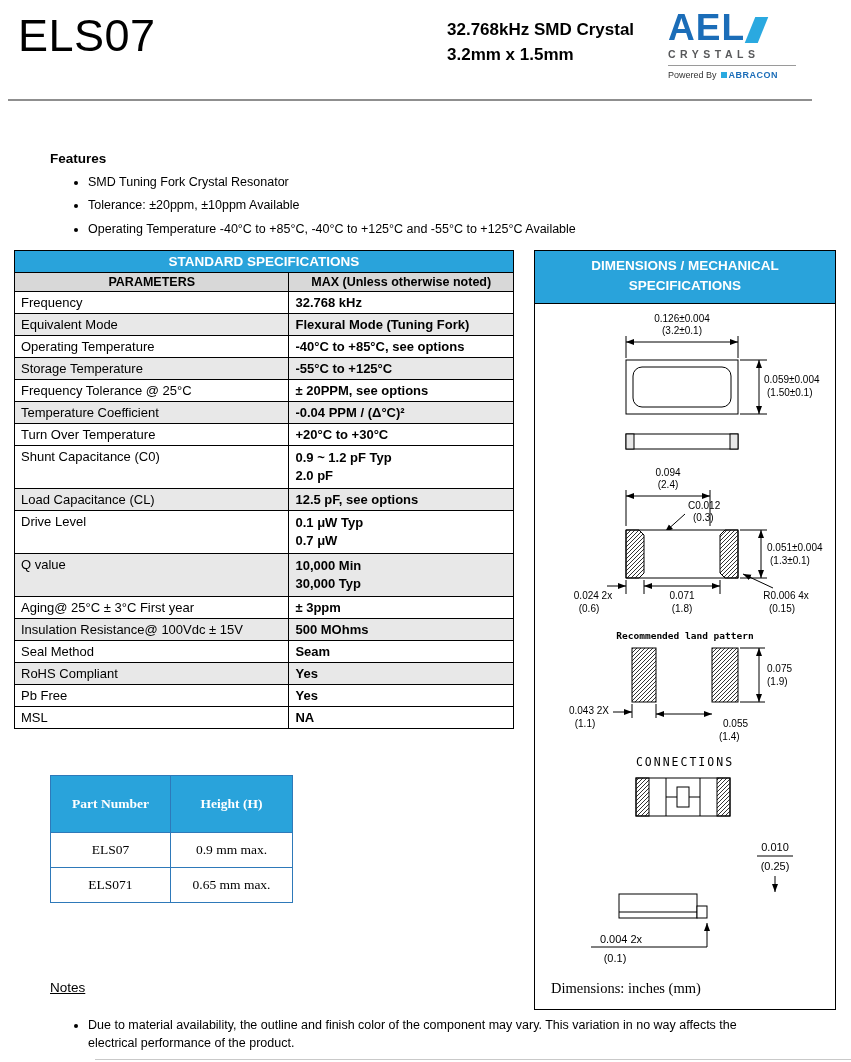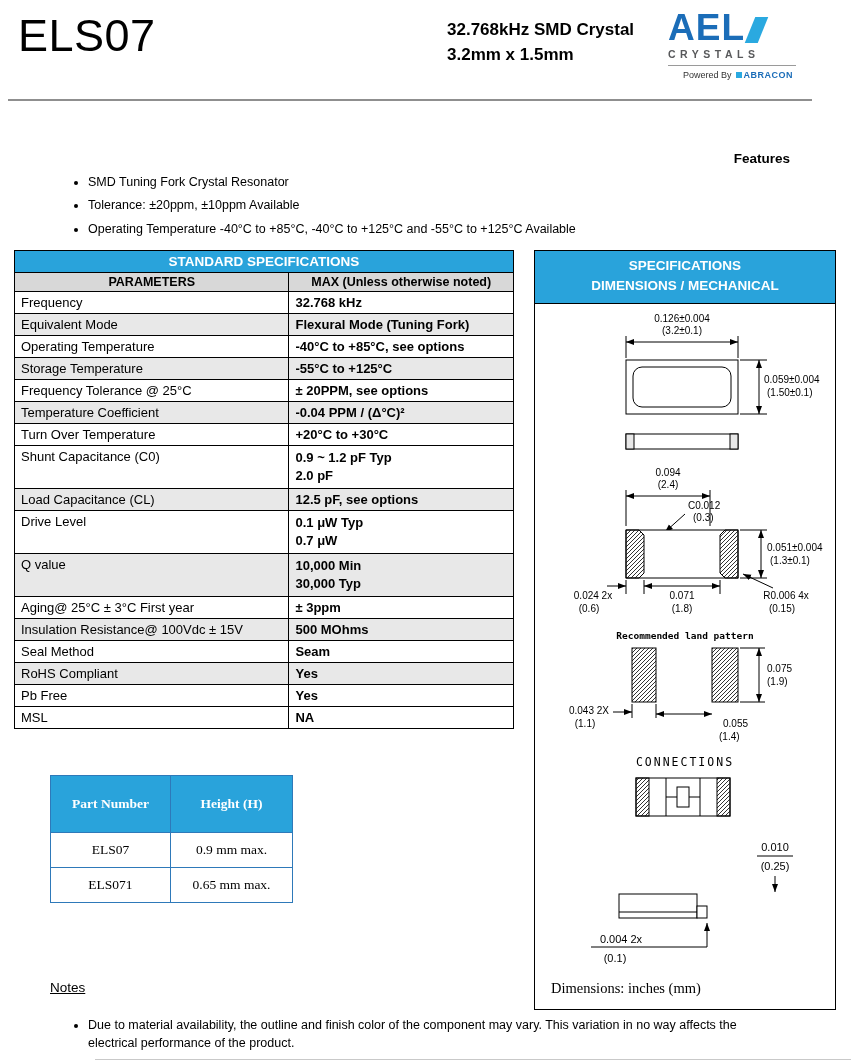--- a/index.html
+++ b/index.html
@@ -29,28 +29,28 @@
     letter-spacing: 1px;
   }
   .logo-mark {
     display: inline-block; width: 13px; height: 26px; margin-left: 5px; margin-bottom: 2px;
     background: #2aa9e0; transform: skewX(-22deg);
   }
   .logo-crystals {
     font-size: 10.5px; letter-spacing: 4.5px; color: #58595b; font-weight: 600; margin-top: 3px;
   }
   .logo-rule { width: 128px; height: 1px; background: #9a9a9a; margin: 5px 0 4px; }
-  .logo-powered { font-size: 9px; color: #333; text-align: center; }
+  .logo-powered { font-size: 9px; color: #333; }
   .logo-powered b { color: #1b6db8; font-weight: 800; letter-spacing: 0.5px; }
   .abra-mark { display:inline-block; width:6px; height:6px; background:#2aa9e0; margin:0 2px 0 4px; }
   .hdr-rule { position: absolute; top: 99px; left: 8px; width: 804px; height: 2px; background: #8f8f8f; }
 
   
   .features { position: absolute; left: 50px; top: 151px; width: 740px; }
-  .features-heading { font-size: 13.5px; font-weight: bold; text-align: right; }
+  .features-heading { font-size: 13.5px; font-weight: bold; }
   .features ul { margin: 8px 0 0 38px; }
   .features li { font-size: 12.5px; margin-bottom: 7px; line-height: 1.3; }
 
   
   table.spec {
     position: absolute; left: 14px; top: 250px; width: 500px;
     border-collapse: collapse;
   }
   table.spec th, table.spec td { border: 1px solid #000; }
   .spec-title th {
@@ -231,22 +231,22 @@
         </tr>
       <tr>
           <td>MSL</td>
           <td class="val">NA</td>
         </tr>
     </tbody>
   </table>
 
   <div class="dims">
     <div class="dims-hdr">
+      <div>DIMENSIONS / MECHANICAL</div>
       <div>SPECIFICATIONS</div>
-      <div>DIMENSIONS / MECHANICAL</div>
     </div>
 
     <svg width="300" height="660" viewBox="0 0 300 660">
       <defs>
         <marker id="mE" markerWidth="9" markerHeight="8" refX="8" refY="3.5" orient="auto">
             <path d="M0,0.5 L8,3.5 L0,6.5 z" fill="#000"></path>
           </marker>
         <marker id="mS" markerWidth="9" markerHeight="8" refX="0" refY="3.5" orient="auto">
             <path d="M8,0.5 L0,3.5 L8,6.5 z" fill="#000"></path>
           </marker>

